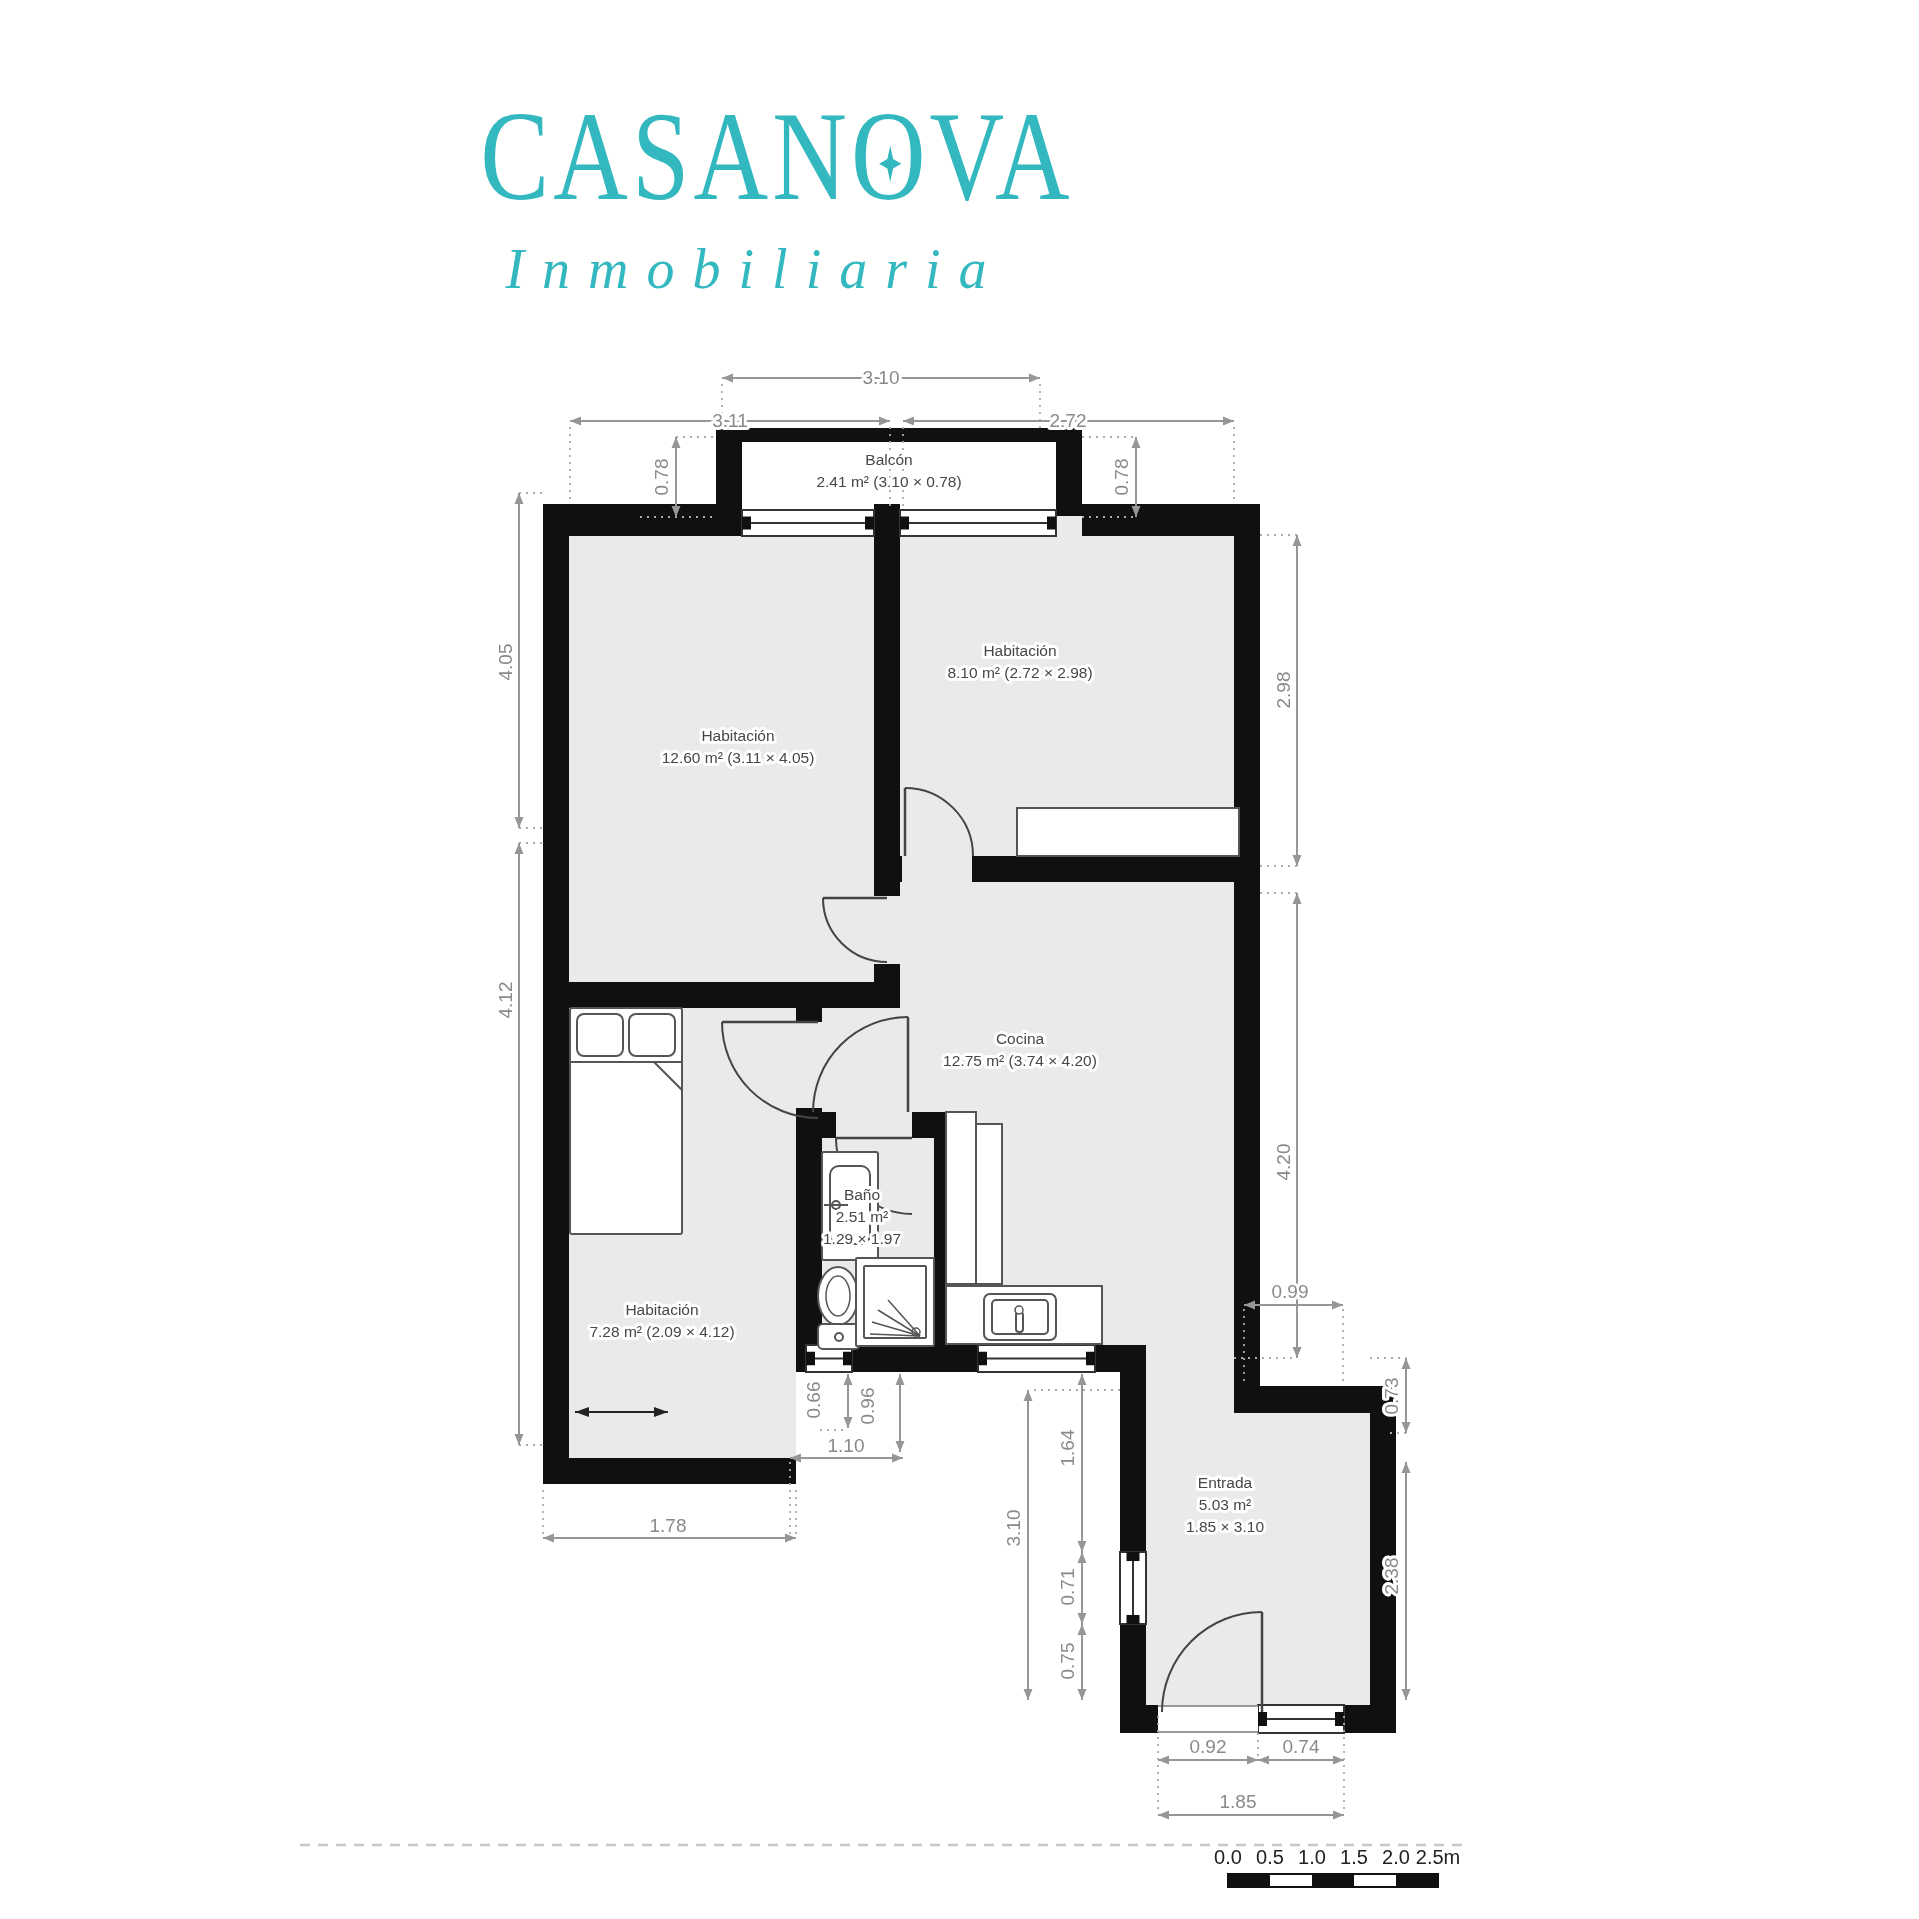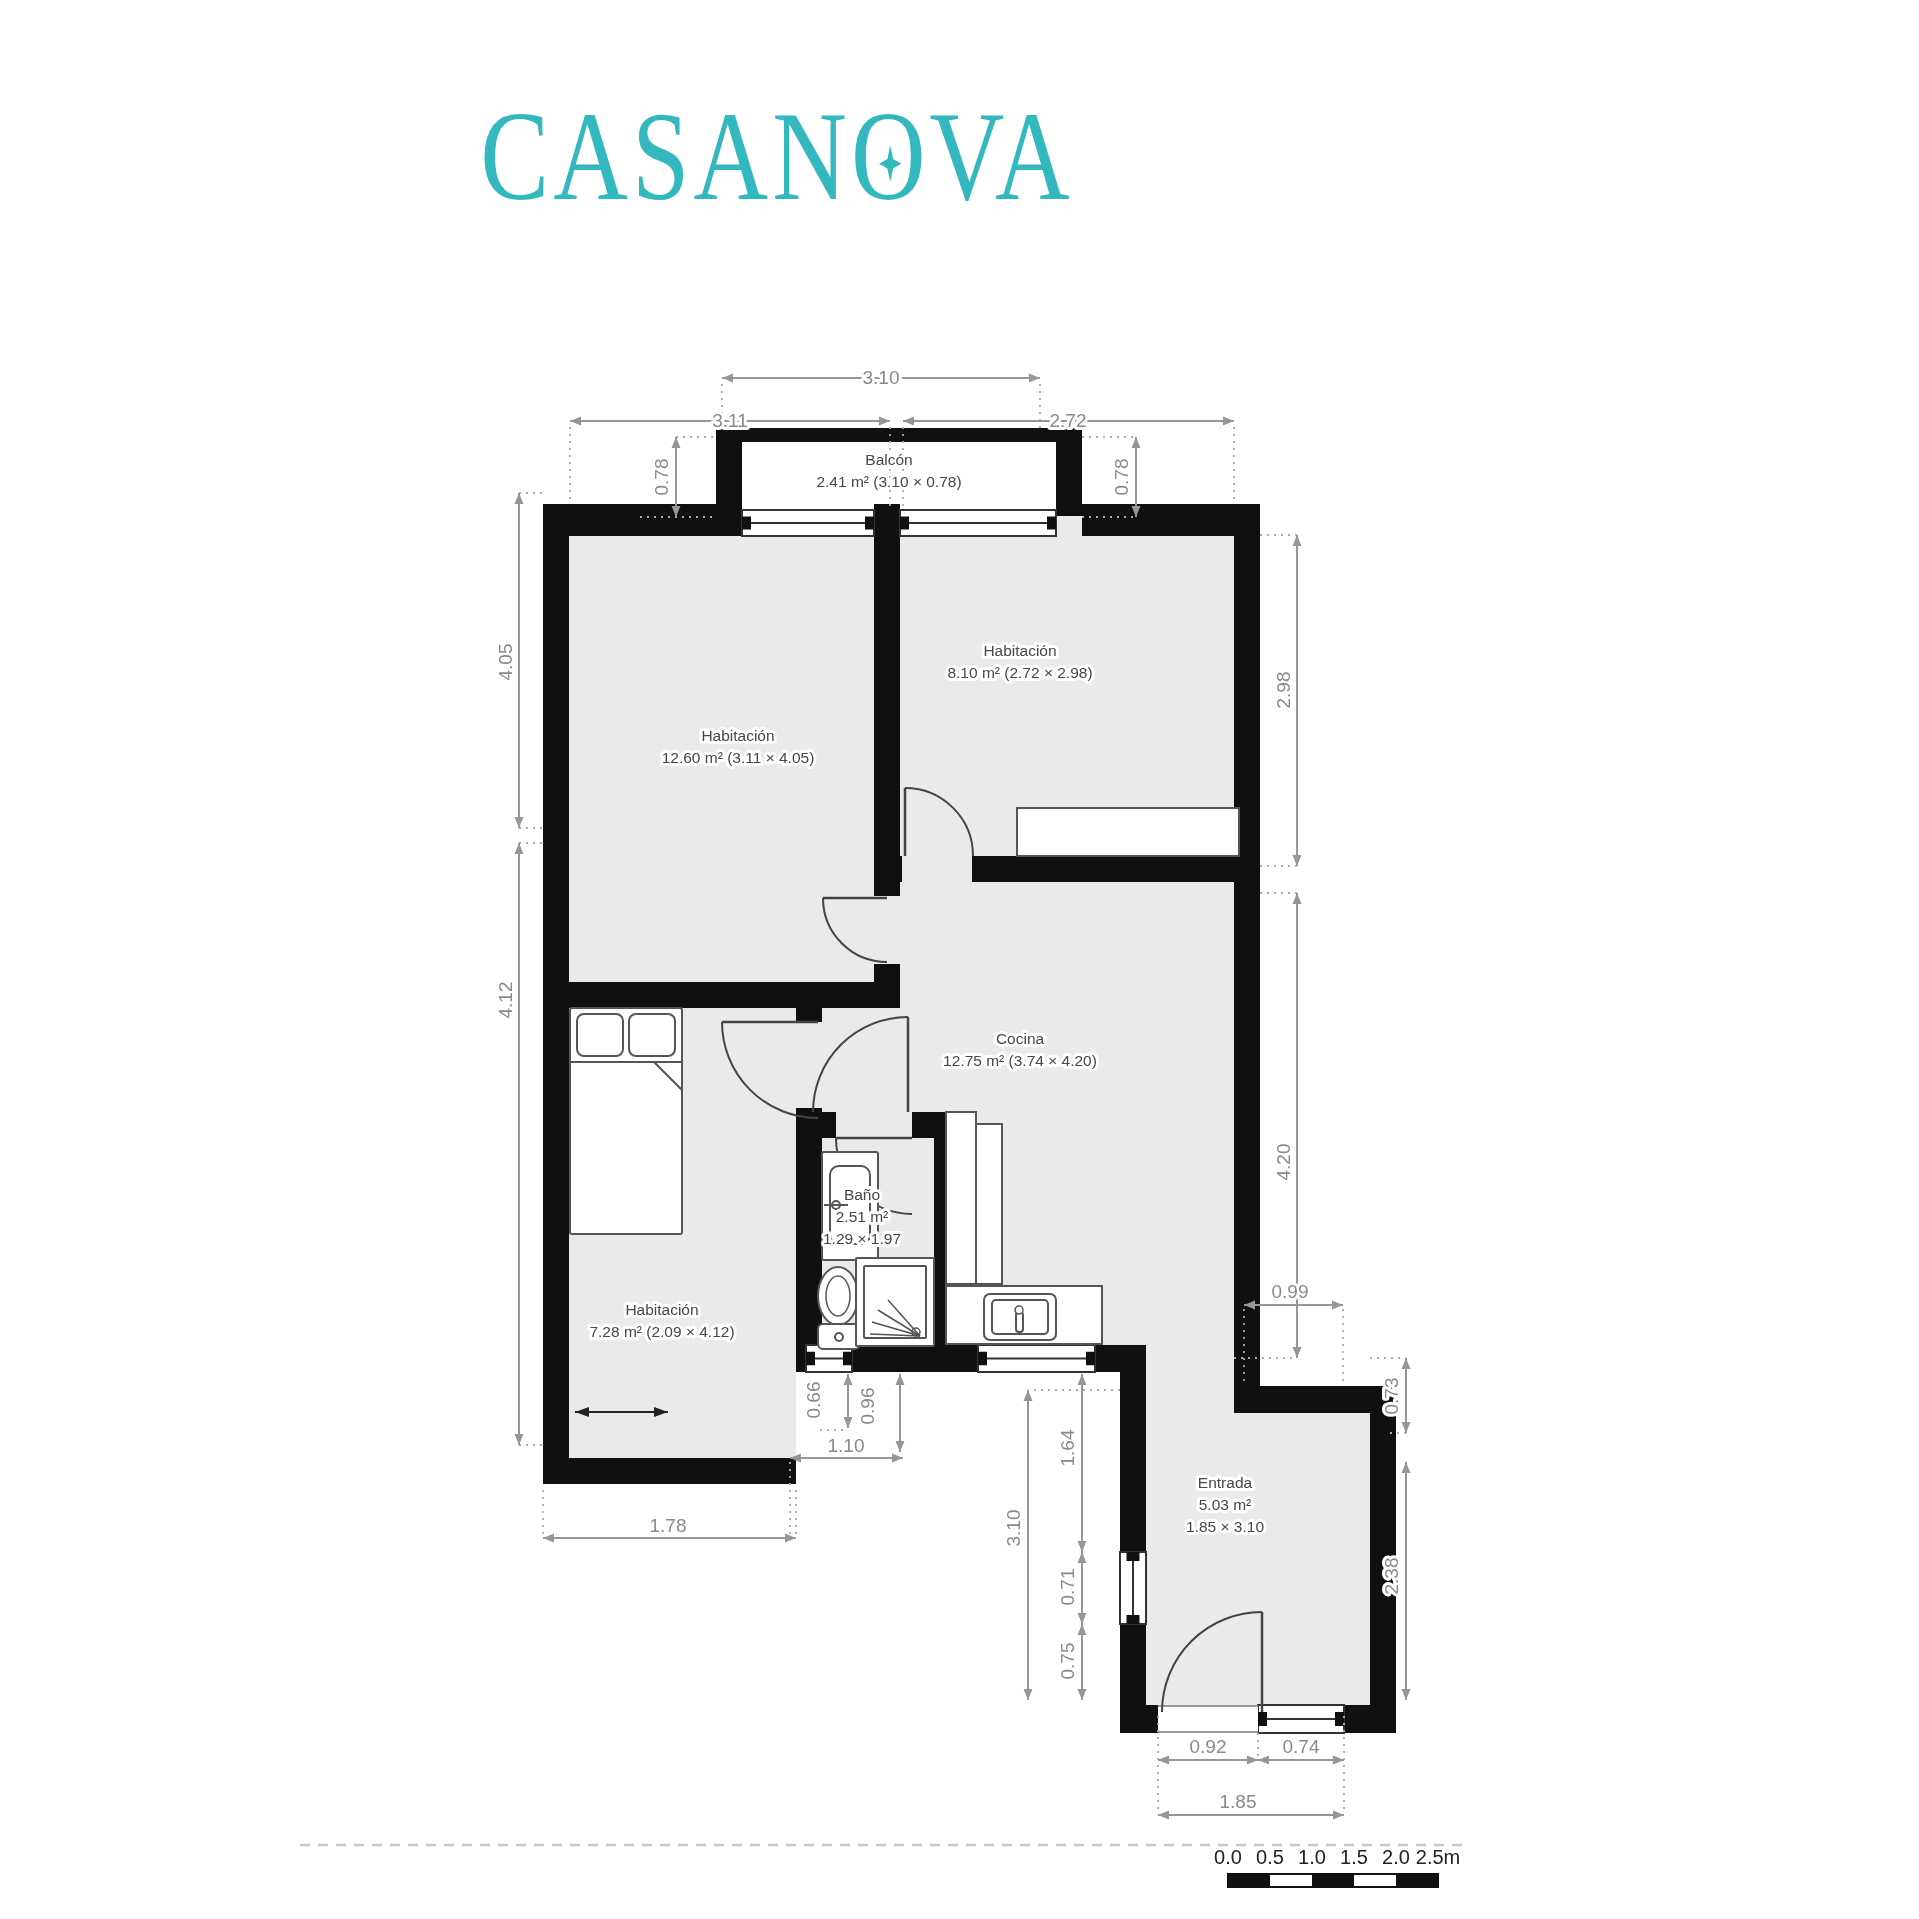--- a/index.html
+++ b/index.html
@@ -16,20 +16,21 @@
        clip-path:polygon(50% 0,63% 37%,100% 50%,63% 63%,50% 100%,37% 63%,0 50%,37% 37%);}
   .brand-tagline{margin-top:14px;font-family:"Liberation Serif",serif;font-style:italic;
        font-size:56px;color:#33b8c0;letter-spacing:18px;}
   #plan-svg{position:absolute;left:0;top:0;}
 </style>
 </head>
 <body>
 
 <header class="brand">
   <div class="brand-name" id="brand-name">CASAN<span class="o-wrap">O<span class="o-diamond"></span></span>VA</div>
+  <div class="brand-tagline">Inmobiliaria</div>
 </header>
 
 <svg id="plan-svg" width="1919" height="1919" viewBox="0 0 1919 1919" xmlns="http://www.w3.org/2000/svg">
     <g>
       <path d="M543,510 L1260,510 L1260,1386 L1396,1386 L1396,1733 L1120,1733 L1120,1372 L796,1372 L796,1484 L543,1484 Z" fill="#e9eaea"></path>
       <rect x="742" y="442" width="314" height="68" fill="#ffffff"></rect>
     </g>
     <g>
       <rect x="716" y="428" width="366" height="14" fill="#101010"></rect>
       <rect x="716" y="428" width="26" height="88" fill="#101010"></rect>

